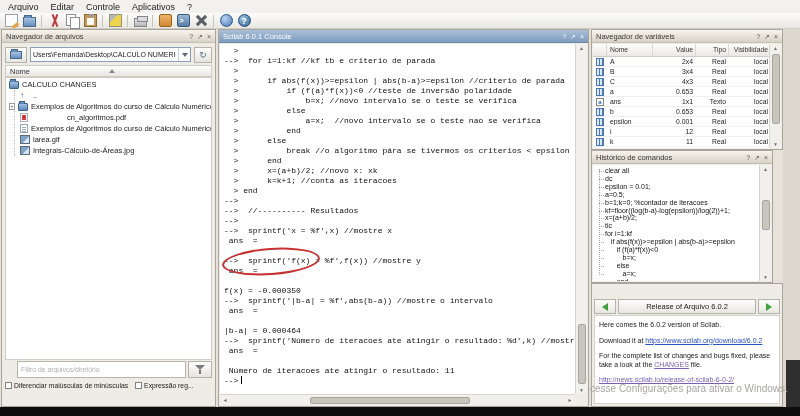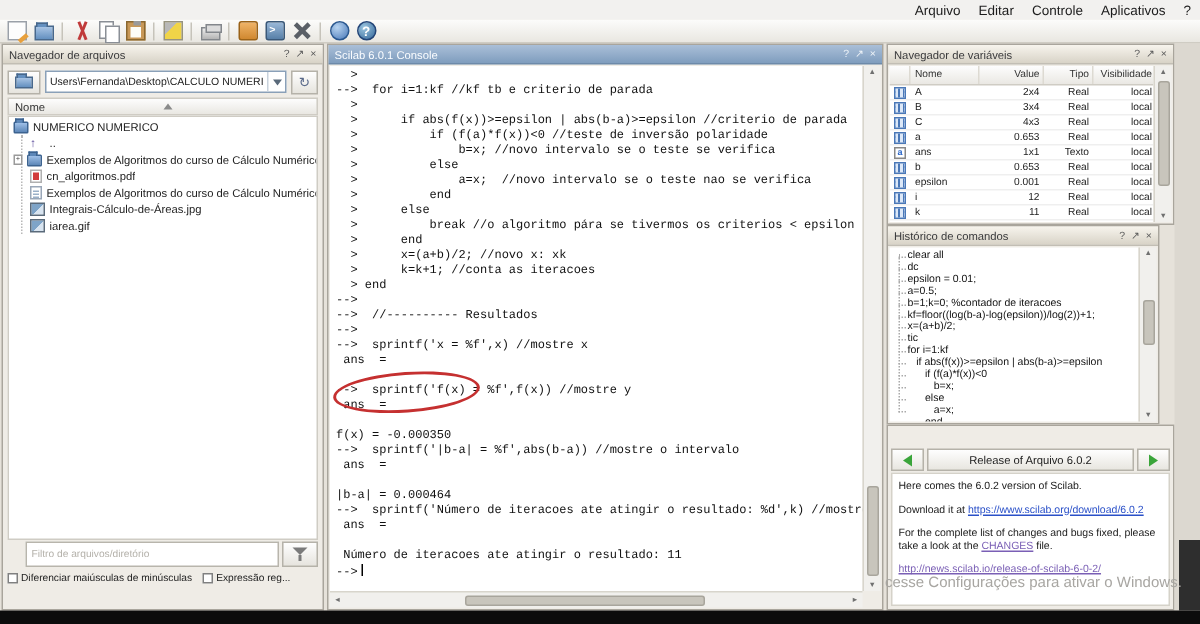--- a/index.html
+++ b/index.html
@@ -3,21 +3,21 @@
 <meta charset="utf-8">
 <style>
   * { margin:0; padding:0; box-sizing:border-box; }
   html,body { width:800px; height:416px; overflow:hidden; background:#e6e2da;
               font-family:"Liberation Sans", sans-serif; }
   body { position:relative; font-size:8px; color:#222; }
 
   
   #menubar { position:absolute; left:0; top:0; width:800px; height:13px;
              background:#f2f1ef; display:flex; align-items:center; padding-left:2px;
-             font-size:9px; color:#1c1c1c;justify-content:flex-end; }
+             font-size:9px; color:#1c1c1c; }
   .menu-item { padding:0 6px; cursor:default; }
   #toolbar { position:absolute; left:0; top:13px; width:800px; height:16px;
              background:linear-gradient(#fcfcfb,#e9e7e1); border-bottom:1px solid #cfccc3;
              display:flex; align-items:center; padding-left:3px; gap:2px; }
   .tsep { width:1px; height:12px; background:#c6c3ba; margin:0 2px; }
   .tbtn { width:16px; height:15px; display:flex; align-items:center; justify-content:center; }
 
   .ti { width:13px; height:13px; position:relative; display:inline-block; }
   .ti-new-file { background:#fdfdfd; border:1px solid #9aa0a8; }
   .ti-new-file::after { content:""; position:absolute; right:-2px; bottom:-1px; width:7px; height:3px;
@@ -241,46 +241,46 @@
     <span class="fb-refresh-btn">
       <span>↻</span>
     </span>
   </div>
   <div class="fb-header">
     <span>Nome</span>
   </div>
   <div class="fb-tree" id="file-tree">
       <div class="tree-row" style="padding-left: 3px;">
         <span class="ficon folder-icon"></span>
-        <span class="tree-label">NUMERICO NUMERICO</span>
+        <span class="tree-label">CALCULO CHANGES</span>
       </div>
       <div class="tree-row" style="padding-left: 14px;">
         <span class="ficon up-arrow-icon"></span>
         <span class="tree-label">..</span>
       </div>
       <div class="tree-row" style="padding-left: 2px;">
         <span class="expander">+</span>
         <span class="ficon folder-icon"></span>
         <span class="tree-label">Exemplos de Algoritmos do curso de Cálculo Numérico - Mariana Ba</span>
       </div>
-      <div class="tree-row" style="padding-left: 14px;">
+      <div class="tree-row" style="padding-left: 14px; gap: 36px;">
         <span class="ficon pdf-icon"></span>
         <span class="tree-label">cn_algoritmos.pdf</span>
       </div>
       <div class="tree-row" style="padding-left: 14px;">
         <span class="ficon file-icon"></span>
         <span class="tree-label">Exemplos de Algoritmos do curso de Cálculo Numérico - Mariana Ba</span>
       </div>
       <div class="tree-row" style="padding-left: 14px;">
         <span class="ficon image-icon"></span>
-        <span class="tree-label">Integrais-Cálculo-de-Áreas.jpg</span>
+        <span class="tree-label">iarea.gif</span>
       </div>
       <div class="tree-row" style="padding-left: 14px;">
         <span class="ficon image-icon"></span>
-        <span class="tree-label">iarea.gif</span>
+        <span class="tree-label">Integrais-Cálculo-de-Áreas.jpg</span>
       </div>
     </div>
   <div class="fb-filter">
     <input placeholder="Filtro de arquivos/diretório" style="">
     <span class="filter-btn">
       <span class="funnel"></span>
       <span class="funnel-stem"></span>
     </span>
   </div>
   <div class="fb-checks">

